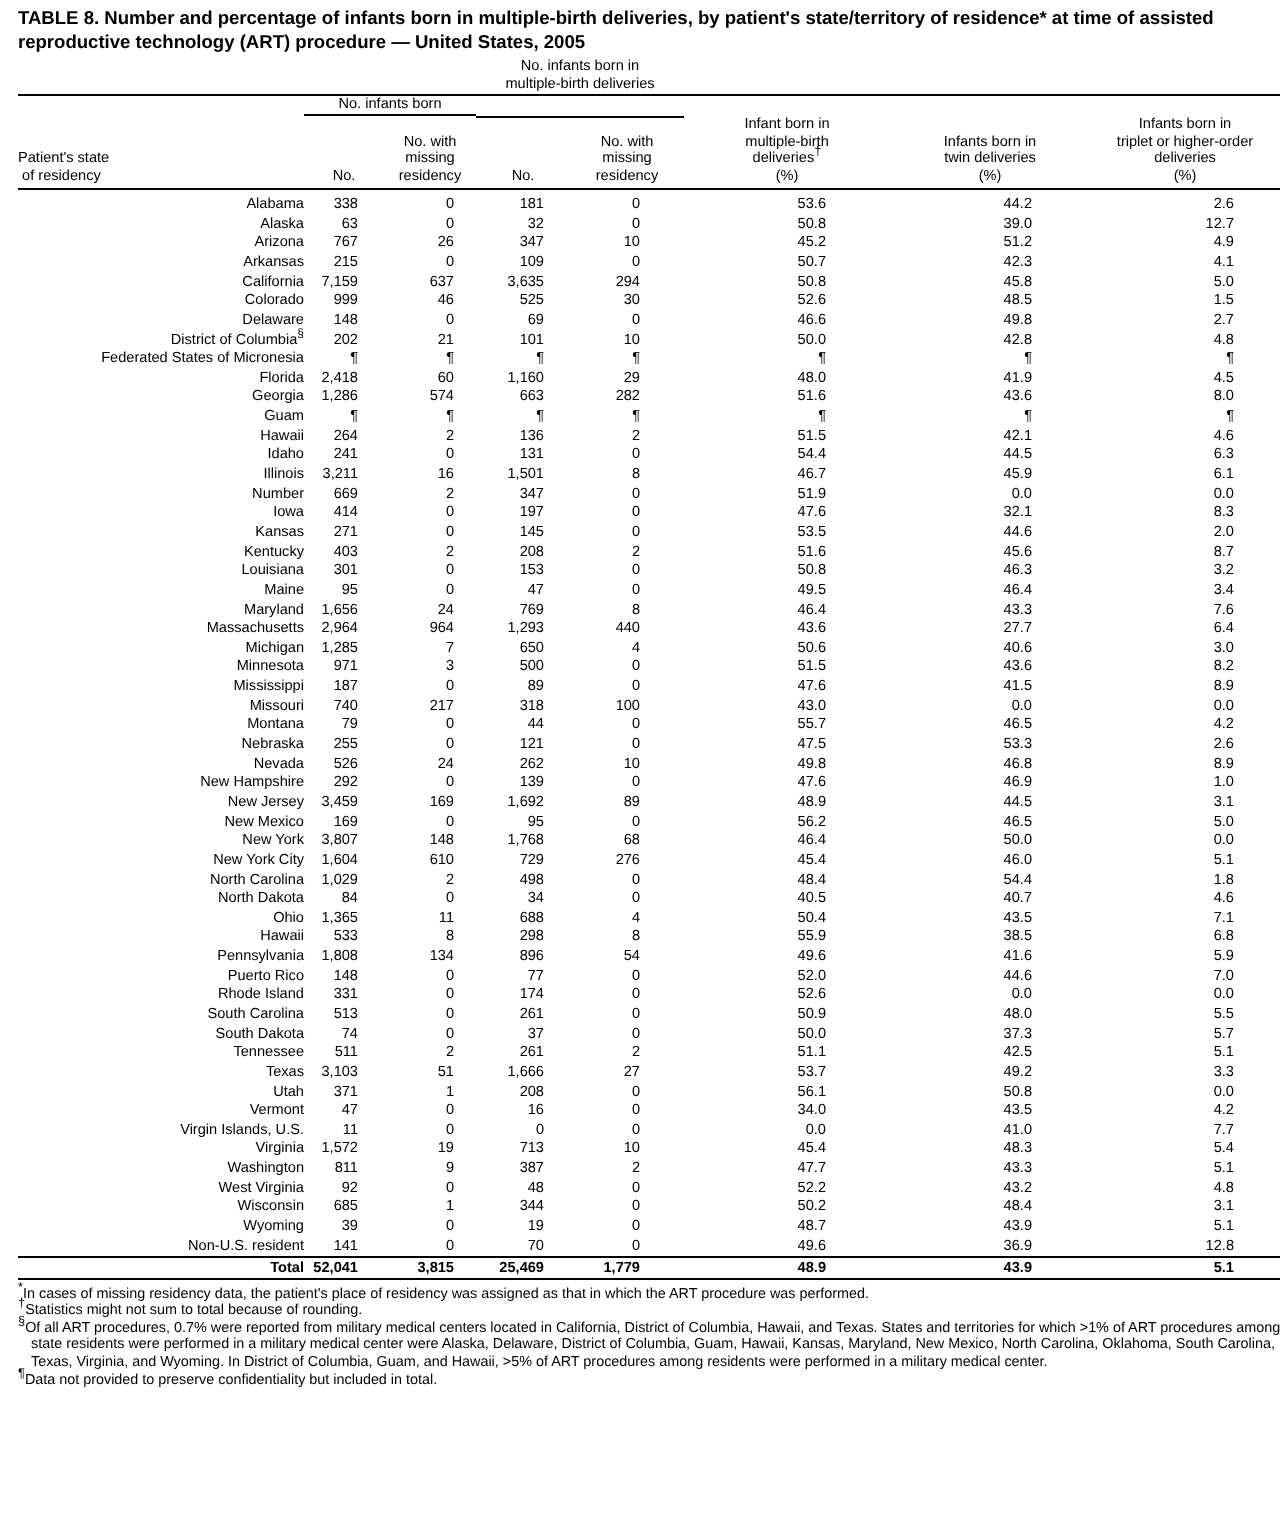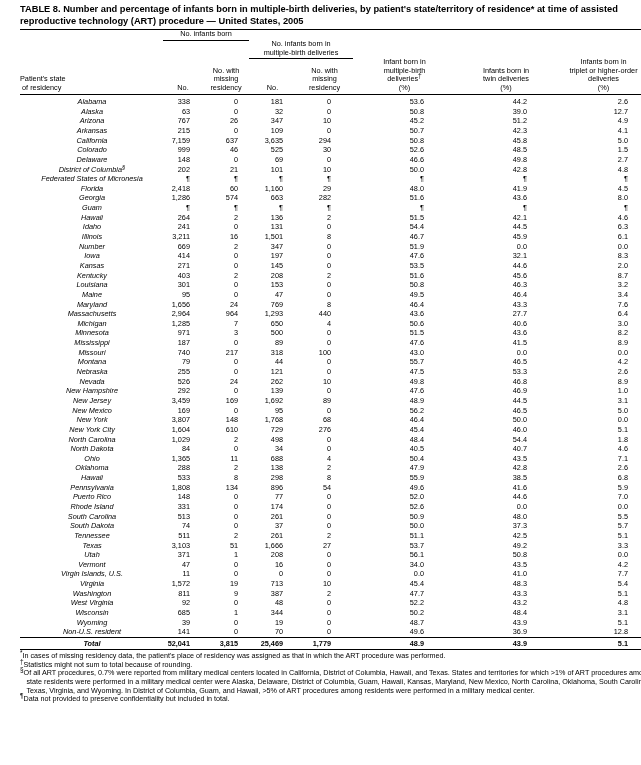--- a/index.html
+++ b/index.html
@@ -12,21 +12,21 @@
     height: 765px;
     font-family: "Liberation Sans", sans-serif;
     color: #000000;
     overflow: hidden;
   }
   .page {
     width: 625px;
     height: 765px;
     position: relative;
     box-sizing: border-box;
-    padding: 4px 5px 0 20px;
+    padding: 4px 5px 0 9px;
   }
   .title {
     font-size: 9.3px;
     font-weight: bold;
     line-height: 11.6px;
     letter-spacing: -0.01px;
     margin: 0 0 2px 0;
   }
   table.tbl {
     width: 631px;
@@ -80,23 +80,22 @@
   }
   .spacer-row td { height: 3px; padding: 0; }
 
   tbody tr td {
     padding: 0.55px 0 0.55px 0;
     font-size: 7.3px;
     line-height: 8.55px;
     white-space: nowrap;
   }
   td.state {
-    text-align: center;
+    text-align: right;
     padding-left: 1px;
-    font-style: italic;
   }
   td.num {
     text-align: right;
     padding-right: 13px;
   }
   td.num-m {
     text-align: right;
     padding-right: 11px;
   }
   td.num2 {
@@ -169,39 +168,39 @@
         <col class="c-n1">
         <col class="c-m1">
         <col class="c-n2">
         <col class="c-m2">
         <col class="c-pct1">
         <col class="c-pct2">
         <col class="c-pct3">
     </colgroup>
     <thead>
       <tr>
+        <td></td>
+        <td></td>
+        <td></td>
+        <td class="hgroup" colspan="2">
+          <span>No. infants born in</span><br>
+          <span>multiple-birth deliveries</span>
+        </td>
+        <td></td>
+        <td></td>
+        <td></td>
+      </tr>
+      <tr>
         <td class="topline"></td>
         <td class="topline hgroup rule-under" colspan="2">No. infants born</td>
         <td class="topline"></td>
         <td class="topline"></td>
         <td class="topline"></td>
         <td class="topline"></td>
         <td class="topline"></td>
-      </tr>
-      <tr>
-        <td></td>
-        <td></td>
-        <td></td>
-        <td class="hgroup" colspan="2">
-          <span>No. infants born in</span><br>
-          <span>multiple-birth deliveries</span>
-        </td>
-        <td></td>
-        <td></td>
-        <td></td>
       </tr>
       <tr>
         <td></td>
         <td></td>
         <td></td>
         <td class="rule-under" colspan="2"></td>
         <td></td>
         <td></td>
         <td></td>
       </tr>
@@ -619,30 +618,20 @@
           <td class="state">Ohio</td>
           <td class="num">1,365</td>
           <td class="num-m">11</td>
           <td class="num2">688</td>
           <td class="num2-m">4</td>
           <td class="pct">50.4</td>
           <td class="pct2">43.5</td>
           <td class="pct3">7.1</td>
         </tr>
         <tr>
-          <td class="state">Oklahoma</td>
-          <td class="num">288</td>
-          <td class="num-m">2</td>
-          <td class="num2">138</td>
-          <td class="num2-m">2</td>
-          <td class="pct">47.9</td>
-          <td class="pct2">42.8</td>
-          <td class="pct3">2.6</td>
-        </tr>
-        <tr>
           <td class="state">Hawaii</td>
           <td class="num">533</td>
           <td class="num-m">8</td>
           <td class="num2">298</td>
           <td class="num2-m">8</td>
           <td class="pct">55.9</td>
           <td class="pct2">38.5</td>
           <td class="pct3">6.8</td>
         </tr>
         <tr>

